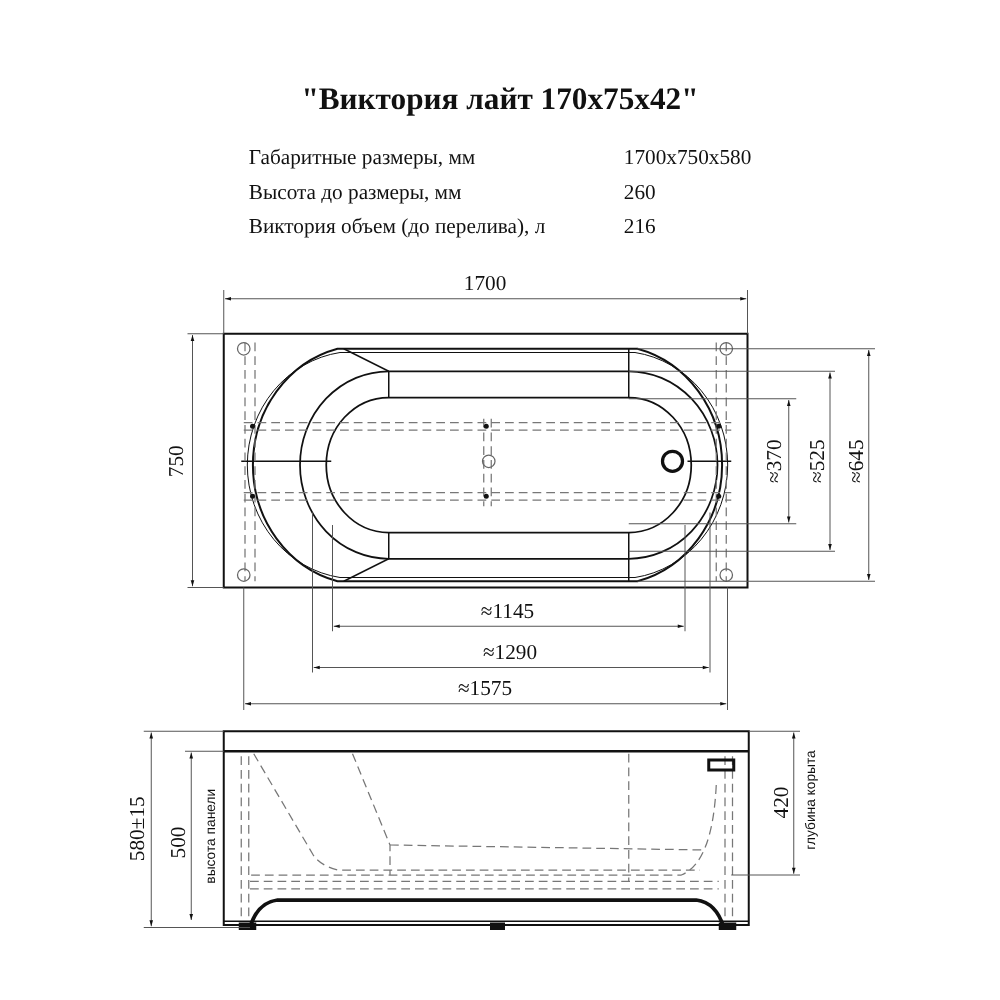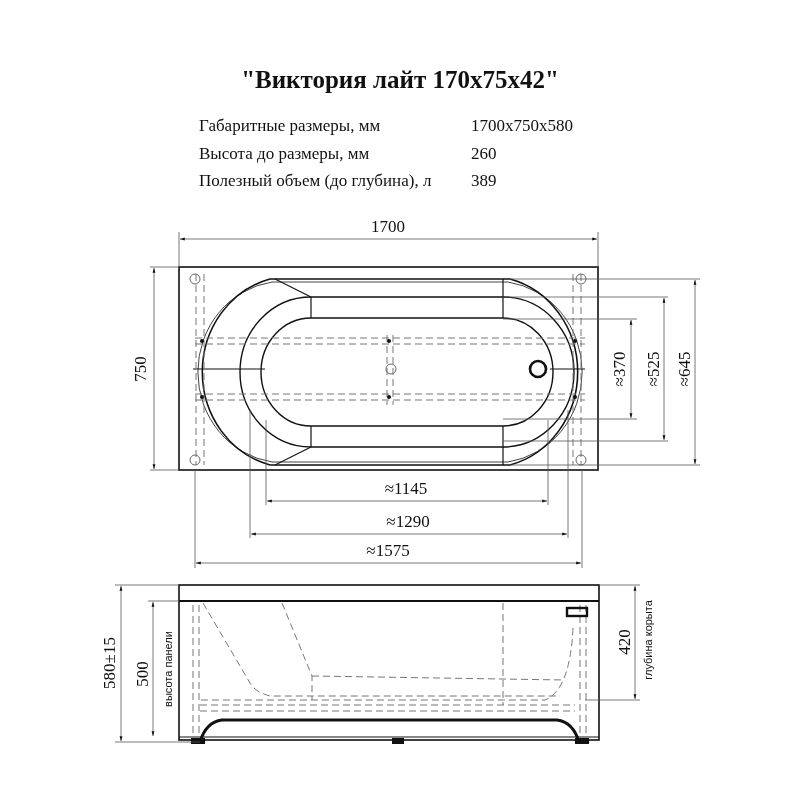--- a/index.html
+++ b/index.html
@@ -1,40 +1,40 @@
 <!DOCTYPE html>
 <html><head>
 <meta charset="utf-8">
 <style>
   html, body { margin: 0; padding: 0; background: #ffffff; }
   body { width: 800px; height: 800px; position: relative; overflow: hidden; font-family: "Liberation Serif", "DejaVu Serif", serif; color: #111; }
   .title { position: absolute; left: 0; width: 800px; top: 66px; text-align: center; font-size: 25px; font-weight: bold; }
   .spec-row { position: absolute; left: 199px; font-size: 17px; }
   .spec-row .lbl { position: absolute; left: 0; white-space: nowrap; text-align: right; }
-  .spec-row .val { position: absolute; left: 272px; white-space: nowrap; }
+  .spec-row .val { position: absolute; left: 300px; white-space: nowrap; }
   svg { position: absolute; left: 0; top: 0; }
   .dimtext { font-family: "Liberation Serif", "DejaVu Serif", serif; font-size: 17px; fill: #111; }
   .smalltext { font-family: "Liberation Sans", "DejaVu Sans", sans-serif; font-size: 11px; fill: #111; }
 </style>
 </head>
 <body>
 
 <div class="title">"Виктория лайт 170x75x42"</div>
 
 <div class="spec-row" style="top:116px;">
   <span class="lbl">Габаритные размеры, мм</span>
   <span class="val">1700x750x580</span>
 </div>
 <div class="spec-row" style="top:144px;">
   <span class="lbl">Высота до размеры, мм</span>
   <span class="val">260</span>
 </div>
 <div class="spec-row" style="top:171px;">
-  <span class="lbl">Полезный объем (до глубина), л</span>
-  <span class="val">389</span>
+  <span class="lbl">Виктория объем (до перелива), л</span>
+  <span class="val">216</span>
 </div>
 
 <svg width="800" height="800" viewBox="0 0 800 800">
   <defs>
     <marker id="arr" viewBox="0 0 10 10" refX="10" refY="5" markerWidth="9" markerHeight="6" orient="auto-start-reverse">
       <path d="M0,2 L10,5 L0,8 z" fill="#111"></path>
     </marker>
   </defs>
 
   <g>

